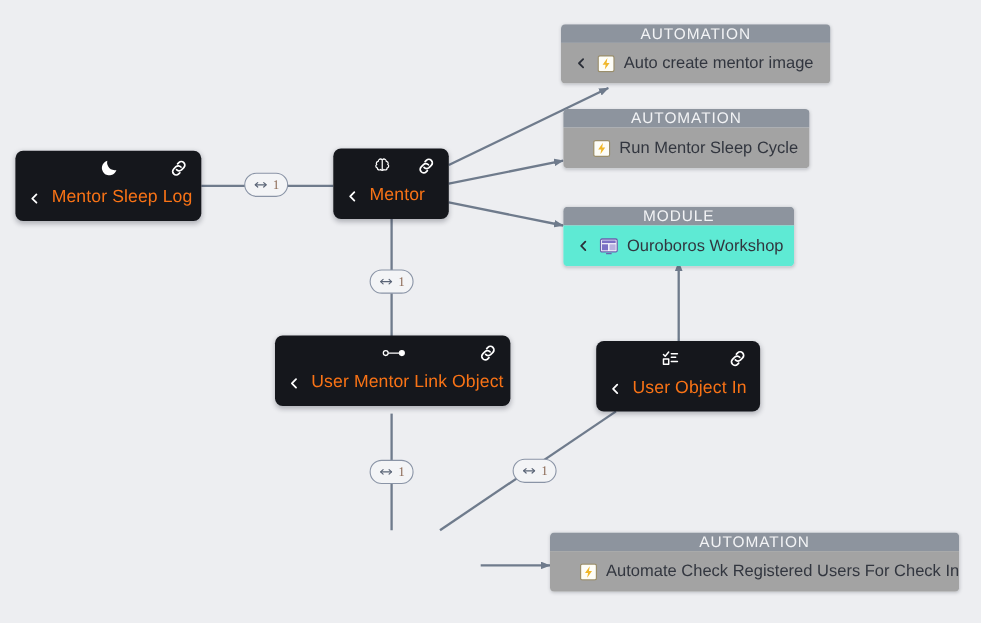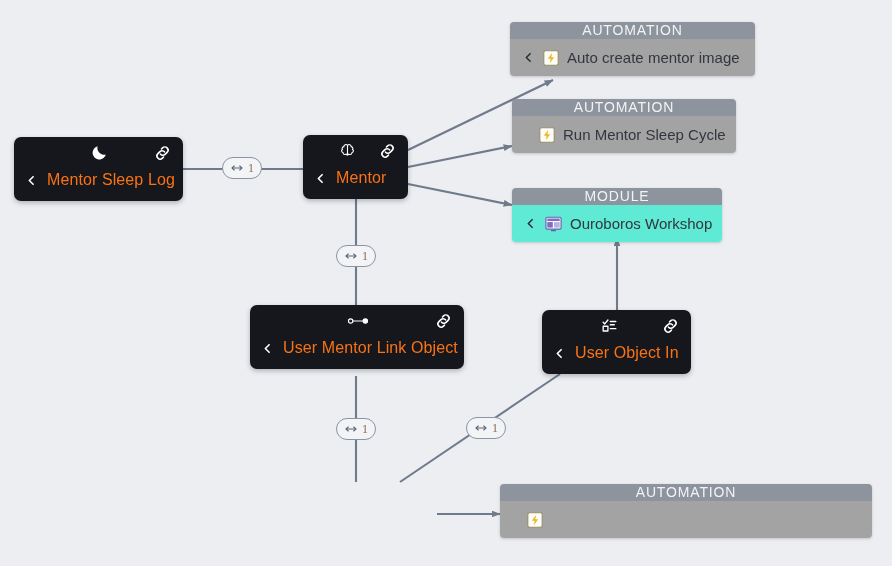--- a/index.html
+++ b/index.html
@@ -340,20 +340,21 @@
 
   <div class="card automation" id="card-automate-check-registered-users" style="left:500px; top:484px; width:372px;">
     <div class="card-header">AUTOMATION</div>
     <div class="card-body" style="padding-left:27px;">
       <span class="card-icon">
         <svg width="16" height="16" viewBox="0 0 20 20">
           <rect x="1" y="1" width="18" height="18" rx="2" fill="#fdfdf7" stroke="#9a8e6b" stroke-width="1.4"></rect>
           <polygon points="11.5 3.5 6 11 9.5 11 8.5 16.5 14 9 10.5 9" fill="#f0b72a"></polygon>
         </svg>
       </span>
+      <span class="card-label">Automate Check Registered Users For Check In</span>
     </div>
   </div>
 
   <div class="badge" style="left:222px; top:157px;">
     <span class="badge-arrow">
       <svg width="14" height="10" viewBox="0 0 18 10" fill="none" stroke="currentColor" stroke-width="1.4" stroke-linecap="round" stroke-linejoin="round">
         <line x1="3" y1="5" x2="15" y2="5"></line>
         <polyline points="5.5 2.4 2.6 5 5.5 7.6"></polyline>
         <polyline points="12.5 2.4 15.4 5 12.5 7.6"></polyline>
       </svg>

